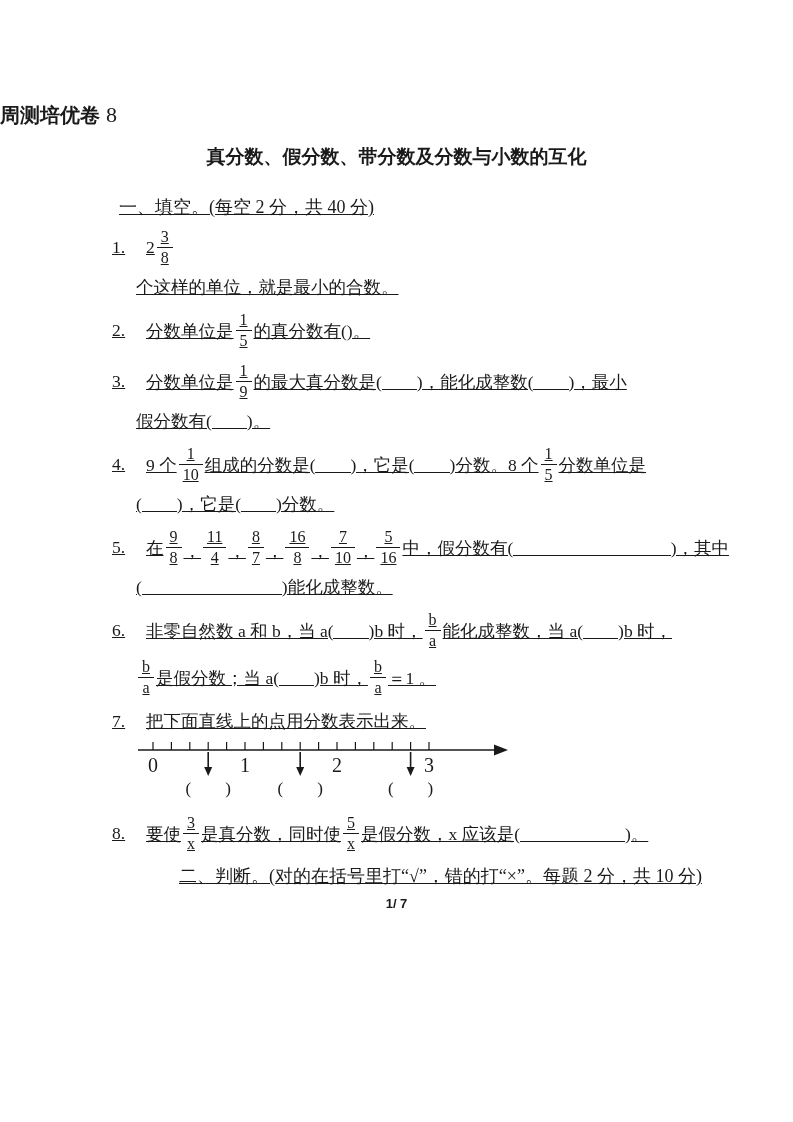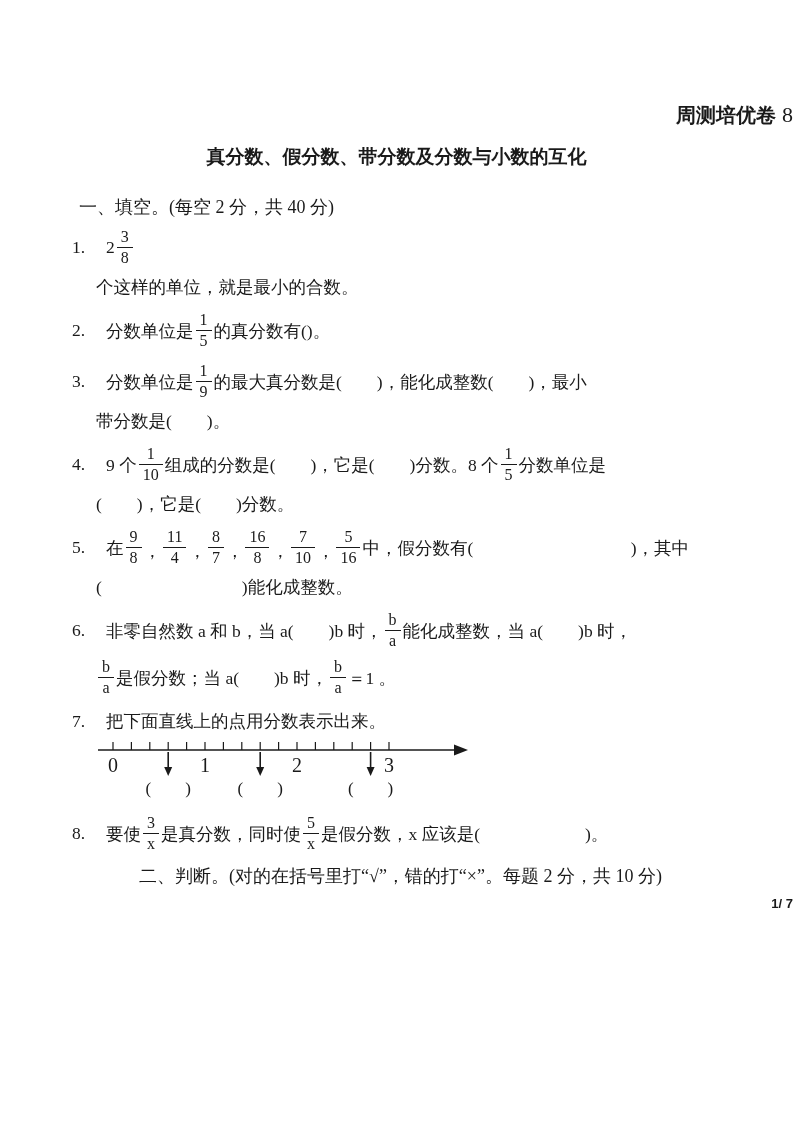--- a/index.html
+++ b/index.html
@@ -9,41 +9,41 @@
     margin:0 auto;
     background:#ffffff;
     color:#1a1a1a;
     font-family:"Liberation Serif","DejaVu Serif",serif;
     font-size:17.5px;
     overflow:hidden;
     box-sizing:border-box;
   }
   .title{
     margin:102px 0 0 0;
-    text-align:right;
+    text-align:left;
     font-family:"Liberation Sans","DejaVu Sans",sans-serif;
     font-weight:bold;
     font-size:20px;
     line-height:26px;
   }
   .title .title-number{
     font-family:"Liberation Serif","DejaVu Serif",serif;
     font-weight:normal;
     font-size:22px;
     margin-left:6px;
   }
   .subtitle{
     margin:17px 0 0 0;
     text-align:center;
     font-family:"Liberation Sans","DejaVu Sans",sans-serif;
     font-weight:bold;
     font-size:19px;
     line-height:24px;
   }
-  .content{margin-left:72px;width:590px;}
+  .content{margin-left:112px;width:590px;text-decoration:underline;}
   .sec{
     margin:26px 0 8px 7px;
     font-size:18px;
     line-height:24px;
     white-space:pre;
   }
   .sec2{margin-top:10px;text-align:right;}
   .q{margin-bottom:10px;}
   .qline{
     display:flex;
@@ -66,21 +66,21 @@
     text-align:center;
     font-size:16px;
     line-height:20px;
     margin:0 2px;
   }
   .frac .fnum{border-bottom:1.5px solid #1a1a1a;padding:0 4px;}
   .frac .fden{padding:0 4px;}
   .numberline-wrap{padding-left:24px;}
   .footer{
     margin-top:6px;
-    text-align:right;
+    text-align:center;
     font-family:"Liberation Sans","DejaVu Sans",sans-serif;
     font-weight:bold;
     font-size:13px;
   }
 </style>
 </head>
 <body>
 
 <div class="page">
   <h1 class="title"><span>周测培优卷</span><span class="title-number">8</span></h1>
@@ -117,21 +117,21 @@
           <div class="qline">
             <span class="qnum">3.</span>
             <span class="txt">分数单位是</span>
             <span class="frac">
               <span class="fnum">1</span>
               <span class="fden">9</span>
             </span>
             <span class="txt">的最大真分数是(　　)，能化成整数(　　)，最小</span>
           </div>
           <div class="qline cont">
-            <span class="txt">带分数是(　　)。</span>
+            <span class="txt">假分数有(　　)。</span>
           </div>
         </div>
         <div class="q">
           <div class="qline">
             <span class="qnum">4.</span>
             <span class="txt">9 个</span>
             <span class="frac">
               <span class="fnum">1</span>
               <span class="fden">10</span>
             </span>

